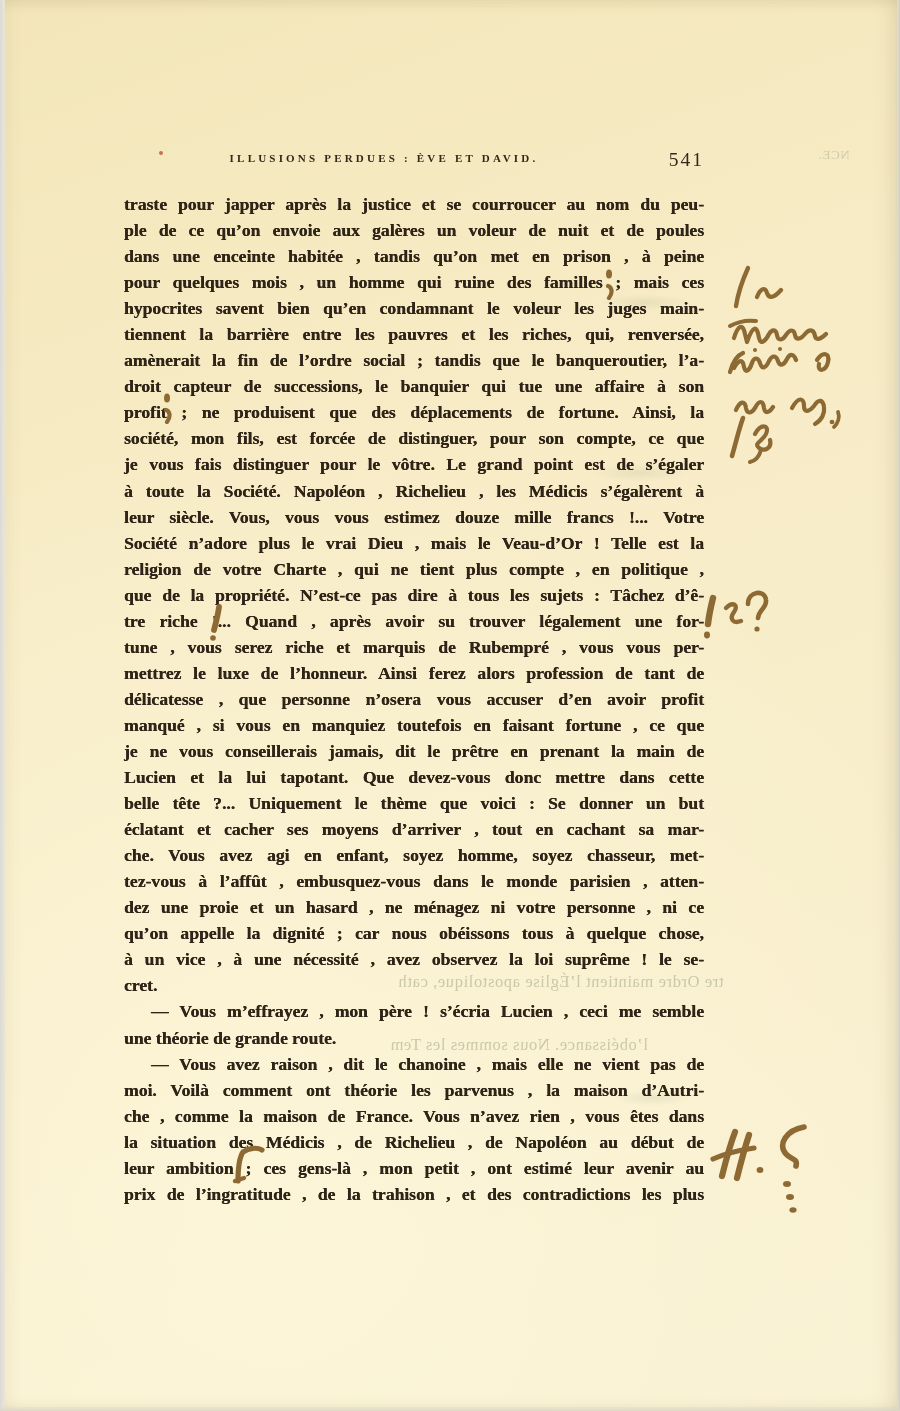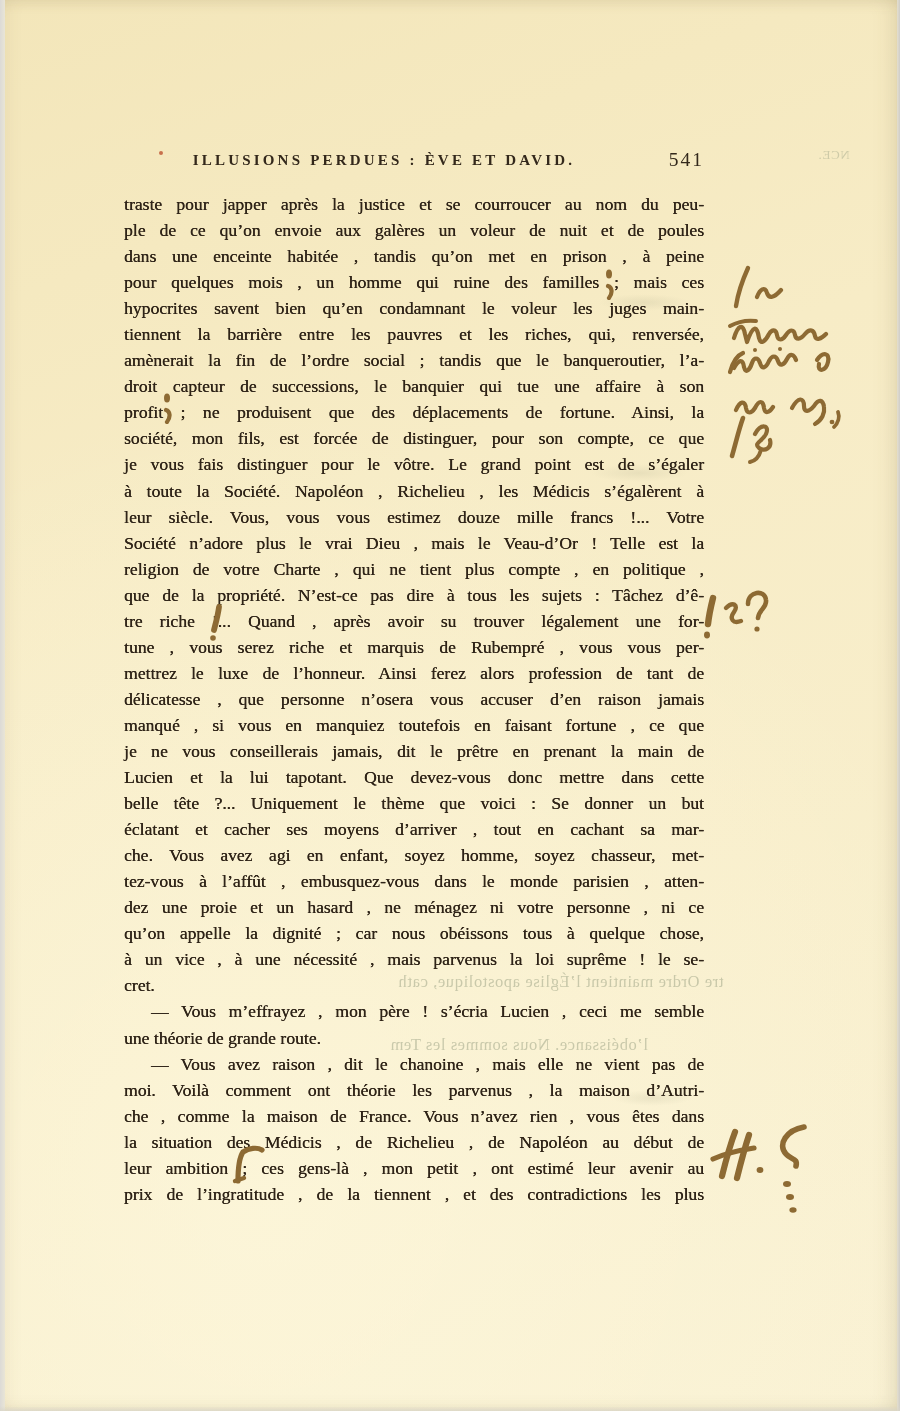--- a/index.html
+++ b/index.html
@@ -18,31 +18,32 @@
   .edge-left{position:absolute;left:0;top:0;width:5px;height:100%;
     background:linear-gradient(to right,#dcdad6,#e9e5d6);}
   .edge-right{position:absolute;right:0;top:0;width:3px;height:100%;
     background:linear-gradient(to left,#cfcdc9,#e4dfce);}
   .edge-bottom{position:absolute;left:0;bottom:0;width:100%;height:5px;
     background:linear-gradient(to top,#dad6c8,rgba(218,214,200,0));opacity:.8;}
 
   .header{position:absolute;left:124px;top:152px;width:580px;height:26px;}
   .header-title{
     position:absolute;left:0;right:60px;text-align:center;
-    font-size:15px;font-weight:700;letter-spacing:3.2px;color:#33281b;
+    font-size:11px;font-weight:700;letter-spacing:3.2px;color:#33281b;
     white-space:nowrap;
   }
   .page-num{
     position:absolute;right:0;top:-3px;font-size:19.5px;letter-spacing:2px;color:#33281b;
   }
 
   .bodytext{
     position:absolute;left:124px;top:191px;width:580px;
     font-size:17.6px;line-height:26.05px;
     text-shadow:0.25px 0 0 currentColor;
+    font-weight:bold;
   }
   .line{
     height:26.05px;white-space:nowrap;
     text-align:justify;text-align-last:justify;text-justify:inter-word;
   }
   .line.end{text-align-last:left;}
   .line.indent{text-indent:27px;}
 
   
   .ink{position:absolute;}
@@ -104,40 +105,40 @@
       <div class="line">société, mon fils, est forcée de distinguer, pour son compte, ce que</div>
       <div class="line">je vous fais distinguer pour le vôtre. Le grand point est de s’égaler</div>
       <div class="line">à toute la Société. Napoléon , Richelieu , les Médicis s’égalèrent à</div>
       <div class="line">leur siècle. Vous, vous vous estimez douze mille francs !... Votre</div>
       <div class="line">Société n’adore plus le vrai Dieu , mais le Veau-d’Or ! Telle est la</div>
       <div class="line">religion de votre Charte , qui ne tient plus compte , en politique ,</div>
       <div class="line">que de la propriété. N’est-ce pas dire à tous les sujets : Tâchez d’ê-</div>
       <div class="line">tre riche !... Quand , après avoir su trouver légalement une for-</div>
       <div class="line">tune , vous serez riche et marquis de Rubempré , vous vous per-</div>
       <div class="line">mettrez le luxe de l’honneur. Ainsi ferez alors profession de tant de</div>
-      <div class="line">délicatesse , que personne n’osera vous accuser d’en raison jamais</div>
+      <div class="line">délicatesse , que personne n’osera vous accuser d’en avoir profit</div>
       <div class="line">manqué , si vous en manquiez toutefois en faisant fortune , ce que</div>
       <div class="line">je ne vous conseillerais jamais, dit le prêtre en prenant la main de</div>
       <div class="line">Lucien et la lui tapotant. Que devez-vous donc mettre dans cette</div>
       <div class="line">belle tête ?... Uniquement le thème que voici : Se donner un but</div>
       <div class="line">éclatant et cacher ses moyens d’arriver , tout en cachant sa mar-</div>
       <div class="line">che. Vous avez agi en enfant, soyez homme, soyez chasseur, met-</div>
       <div class="line">tez-vous à l’affût , embusquez-vous dans le monde parisien , atten-</div>
       <div class="line">dez une proie et un hasard , ne ménagez ni votre personne , ni ce</div>
       <div class="line">qu’on appelle la dignité ; car nous obéissons tous à quelque chose,</div>
-      <div class="line">à un vice , à une nécessité , mais parvenus la loi suprême ! le se-</div>
+      <div class="line">à un vice , à une nécessité , avez observez la loi suprême ! le se-</div>
       <div class="line end">cret.</div>
       <div class="line indent">— Vous m’effrayez , mon père ! s’écria Lucien , ceci me semble</div>
       <div class="line end">une théorie de grande route.</div>
       <div class="line indent">— Vous avez raison , dit le chanoine , mais elle ne vient pas de</div>
       <div class="line">moi. Voilà comment ont théorie les parvenus , la maison d’Autri-</div>
       <div class="line">che , comme la maison de France. Vous n’avez rien , vous êtes dans</div>
       <div class="line">la situation des Médicis , de Richelieu , de Napoléon au début de</div>
       <div class="line">leur ambition ; ces gens-là , mon petit , ont estimé leur avenir au</div>
-      <div class="line">prix de l’ingratitude , de la tiennent , et des contradictions les plus</div>
+      <div class="line">prix de l’ingratitude , de la trahison , et des contradictions les plus</div>
     </div>
 
   <svg class="ink" style="left:720px;top:262px;" width="165" height="205" viewBox="0 0 165 205">
     <path d="M16,44 C18,31 23,17 28,6" stroke-width="4.4"></path>
     <path d="M37,35 c3,-8 8,-11 10,-4 c2,6 7,5 14,-3" stroke-width="4.2"></path>
     <path d="M10,64 c9,-5 18,-6 26,-5" stroke-width="4"></path>
     <path d="M14,76 c4,-13 9,-15 11,-4 l2,8 c6,-17 10,-17 12,-4 c2,8 7,2 10,-4 c3,-5 7,-5 8,1 c1,6 5,6 9,0 c4,-6 8,-6 9,0 c1,5 5,5 10,-1 c5,-6 9,-4 10,2 c1,5 6,3 11,-2" stroke-width="4.2"></path>
     <path d="M10,110 c3,-11 8,-17 13,-19" stroke-width="4.2"></path>
     <path d="M14,106 c5,-9 9,-9 10,-1 c2,8 6,2 8,-4 c2,-6 6,-6 8,0 c2,7 6,5 9,-2 c3,-6 7,-6 9,0 c2,6 6,4 9,-2 c3,-6 7,-5 9,1" stroke-width="4.2"></path>
     <path d="M97,98 c6,-9 13,-7 11,2 c-2,9 -11,11 -9,2" stroke-width="4.2"></path>

